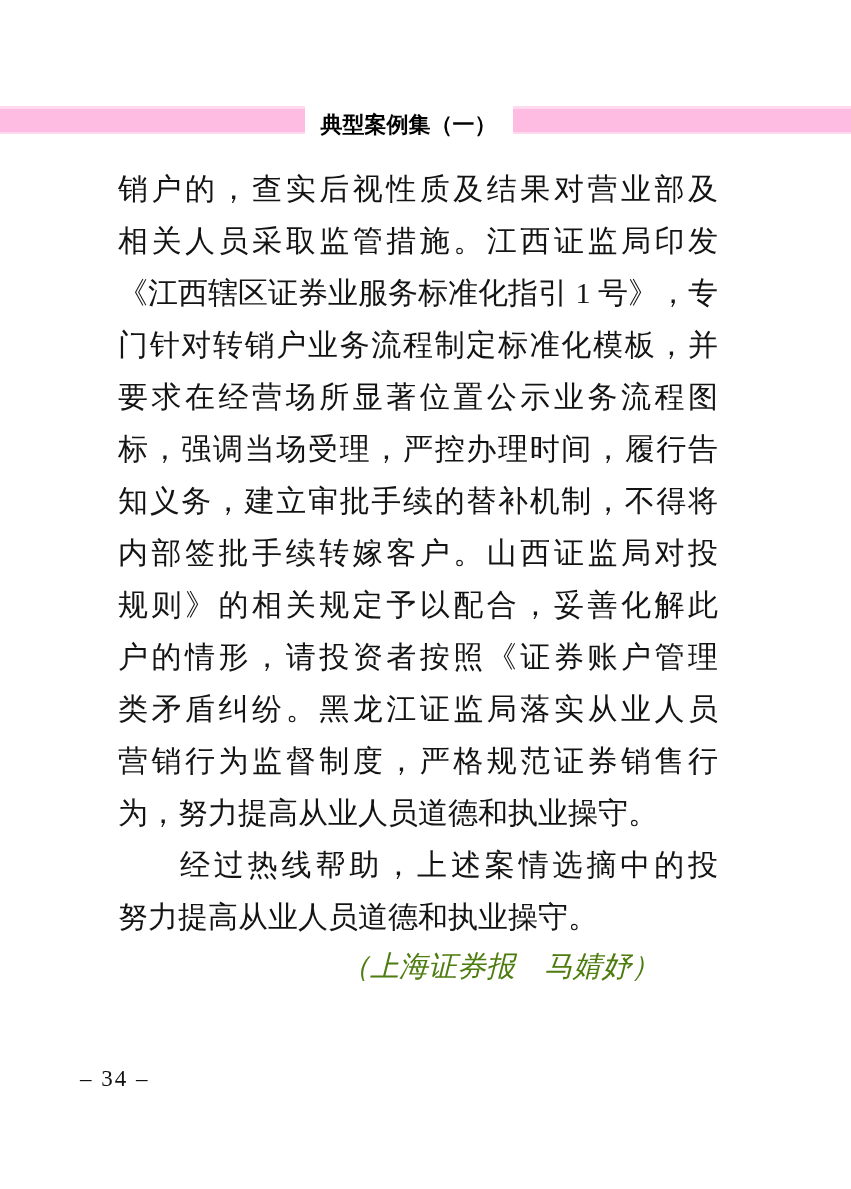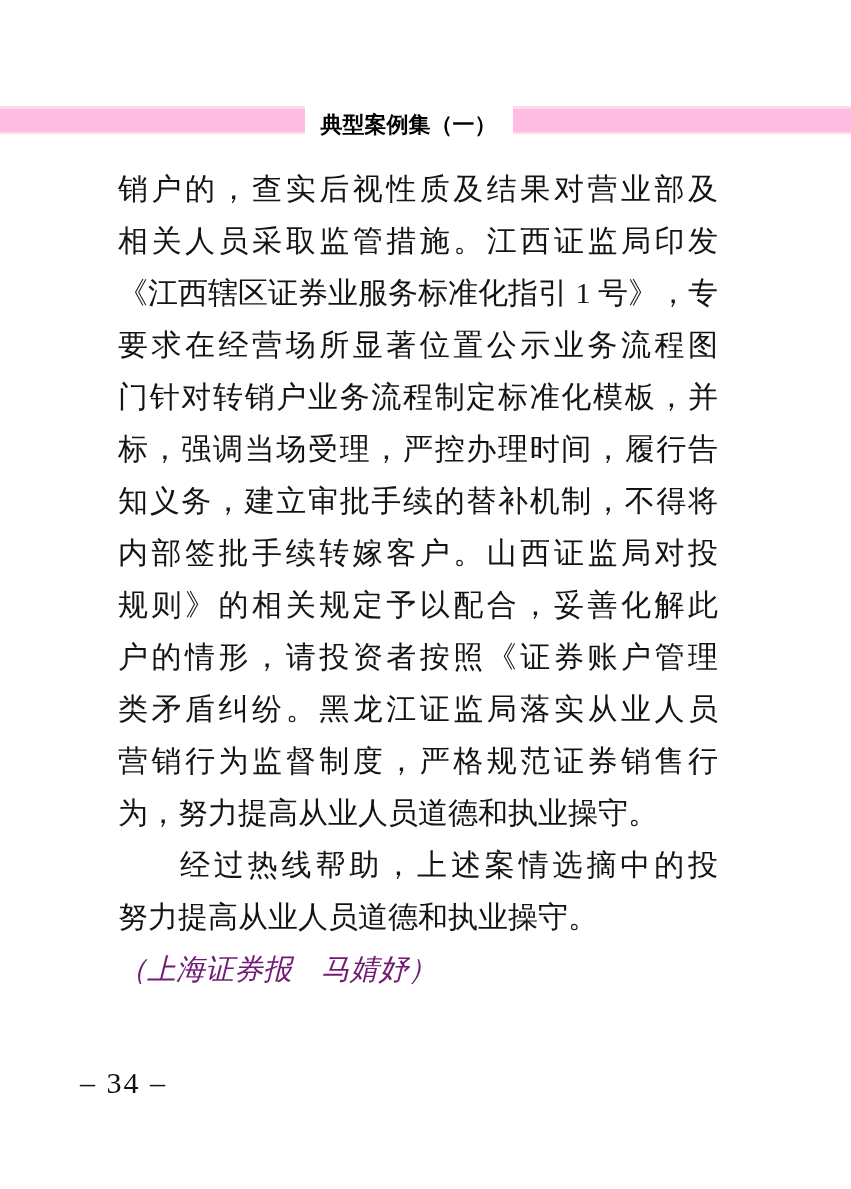--- a/index.html
+++ b/index.html
@@ -44,52 +44,53 @@
   .bline{white-space:nowrap;}
   .bline.j{
     white-space:normal;
     text-align:justify;
     text-align-last:justify;
     text-justify:inter-character;
   }
   .bline.ind{text-indent:62px;}
   .attribution{
     margin-top:0;
-    text-align:left;
+    text-align:right;
     padding-right:58px;
     font-style:italic;
     font-size:29px;
     line-height:52px;
-    color:#701a75;
+    color:#4d7c0f;
+    font-family:Liberation Mono, monospace;
   }
   
   .page-number{
     position:absolute;
     left:80px;top:1066px;
-    font-size:30px;
+    font-size:23px;
     letter-spacing:2px;
     color:#111;
     white-space:nowrap;
   }
 </style>
 </head>
 <body>
 
 <div class="page">
 
   <div class="header-band" style="background: rgb(255, 188, 227); border-top-color: rgb(255, 217, 238); border-bottom-color: rgb(255, 217, 238);">
     <span class="header-title">典型案例集（一）</span>
   </div>
 
   <div class="body-text">
     <div class="bline j">销户的，查实后视性质及结果对营业部及</div>
     <div class="bline j">相关人员采取监管措施。江西证监局印发</div>
     <div class="bline j">《江西辖区证券业服务标准化指引 1 号》，专</div>
+    <div class="bline j">门针对转销户业务流程制定标准化模板，并</div>
     <div class="bline j">要求在经营场所显著位置公示业务流程图</div>
-    <div class="bline j">门针对转销户业务流程制定标准化模板，并</div>
     <div class="bline j">标，强调当场受理，严控办理时间，履行告</div>
     <div class="bline j">知义务，建立审批手续的替补机制，不得将</div>
     <div class="bline j">内部签批手续转嫁客户。山西证监局对投</div>
     <div class="bline j">规则》的相关规定予以配合，妥善化解此</div>
     <div class="bline j">户的情形，请投资者按照《证券账户管理</div>
     <div class="bline j">类矛盾纠纷。黑龙江证监局落实从业人员</div>
     <div class="bline j">营销行为监督制度，严格规范证券销售行</div>
     <div class="bline">为，努力提高从业人员道德和执业操守。</div>
     <div class="bline j ind">经过热线帮助，上述案情选摘中的投</div>
     <div class="bline">努力提高从业人员道德和执业操守。</div>

